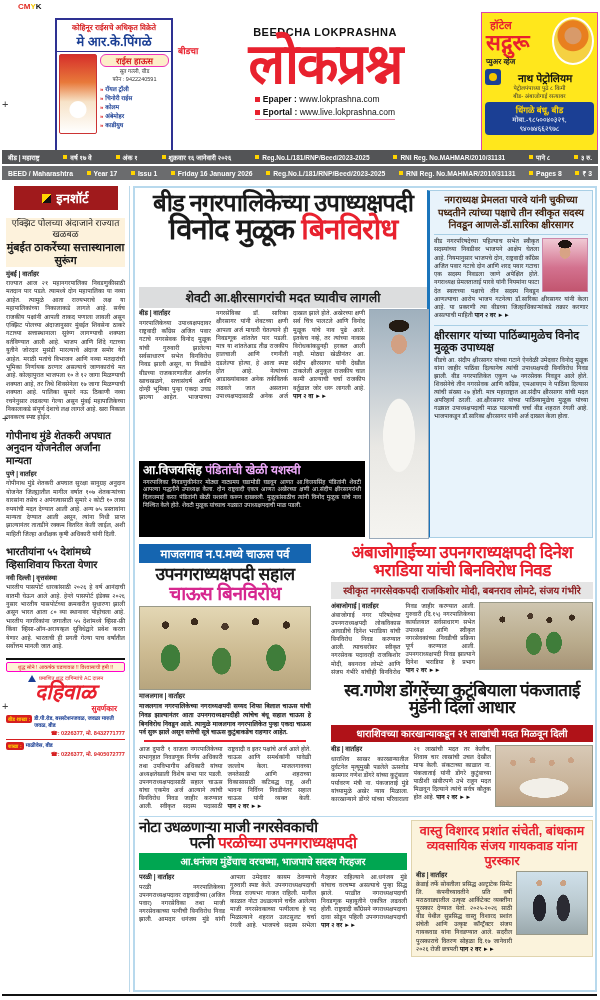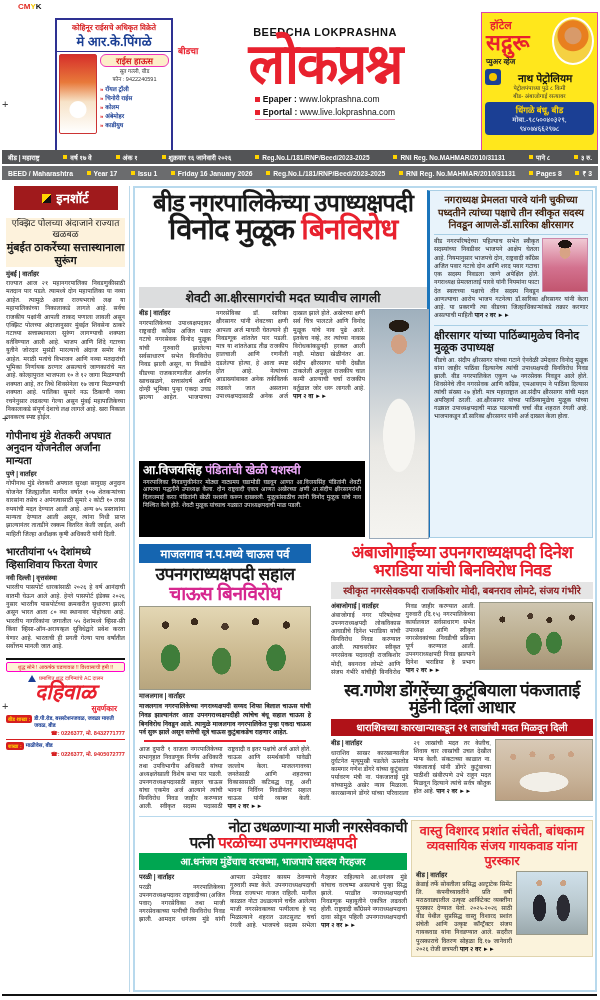--- a/index.html
+++ b/index.html
@@ -140,35 +140,35 @@
   .amba-photo{width:112px;height:66px;flex:0 0 auto;border:1px solid #998;
     background:
       radial-gradient(circle 5px at 20% 25%, #3a2a1c 60%, transparent 62%),
       radial-gradient(circle 5px at 45% 20%, #4a382a 60%, transparent 62%),
       radial-gradient(circle 5px at 62% 26%, #3a2a1c 60%, transparent 62%),
       radial-gradient(circle 5px at 82% 22%, #3a2a1c 60%, transparent 62%),
       radial-gradient(ellipse 13px 18px at 48% 62%, #477f3c 60%, transparent 62%),
       radial-gradient(ellipse 13px 18px at 66% 60%, #3f7d3a 60%, transparent 62%),
       linear-gradient(180deg,#cfc6b0 0%,#b9ab8c 60%,#a79477 100%)}
   .don-h{font-size:17px;font-weight:bold;text-align:center;line-height:1.05;margin-top:6px;letter-spacing:-.5px}
-  .don-sub{background:#b01218;color:#fff;font-weight:bold;font-size:9.8px;text-align:center;padding:2px 0;margin-top:2px}
+  .don-sub{background:#b01218;color:#fff;font-weight:bold;font-size:9.8px;text-align:center;padding:2px 0;margin-top:8px}
   .don-row{display:flex;gap:4px;margin-top:3px}
   .don-body{flex:1;column-count:2;column-gap:5px;font-size:6.05px;line-height:1.33;text-align:justify;color:#222}
   .don-photo{width:96px;height:60px;flex:0 0 auto;border:1px solid #998;
     background:
       radial-gradient(circle 5px at 18% 28%, #caa183 60%, transparent 62%),
       radial-gradient(circle 5px at 38% 24%, #caa183 60%, transparent 62%),
       radial-gradient(circle 5px at 58% 28%, #caa183 60%, transparent 62%),
       radial-gradient(circle 5px at 78% 24%, #caa183 60%, transparent 62%),
       radial-gradient(ellipse 40px 16px at 50% 70%, #f2efe8 60%, transparent 62%),
       linear-gradient(180deg,#d8c9b6 0%,#c9b49a 60%,#bba083 100%)}
   
   .rowC{display:flex;gap:4px;margin:5px 2px 0 4px;border-top:1px solid #b8d9ed;padding-top:3px}
   .parli{width:268px;flex:0 0 auto}
-  .p-h1{font-size:14.5px;font-weight:bold;text-align:right;line-height:1.05;letter-spacing:-.5px}
+  .p-h1{font-size:14.5px;font-weight:bold;text-align:left;line-height:1.05;letter-spacing:-.5px}
   .p-h2{font-size:15.5px;font-weight:bold;text-align:center;line-height:1.05;letter-spacing:-.5px}
   .p-h2 .red{color:#e8212e}
   .p-sub{background:#00a651;color:#fff;font-weight:bold;font-size:9.8px;text-align:center;padding:2px 0;margin-top:2px}
   .p-body{column-count:3;column-gap:5px;font-size:6.05px;line-height:1.33;text-align:justify;color:#222;margin-top:3px;height:72px;overflow:hidden}
   .award{flex:1;background:#fbf3dc;border:1px solid #e0d4ae;box-sizing:border-box;padding:3px 4px;min-width:0}
   .aw-h{color:#e8212e;font-size:12.5px;font-weight:bold;text-align:center;line-height:1.2}
   .aw-row{display:flex;gap:4px;margin-top:2px}
   .aw-body{flex:1;font-size:6.05px;line-height:1.33;text-align:justify;color:#222}
   .aw-photo{width:70px;height:62px;flex:0 0 auto;border:1px solid #998;
     background:

